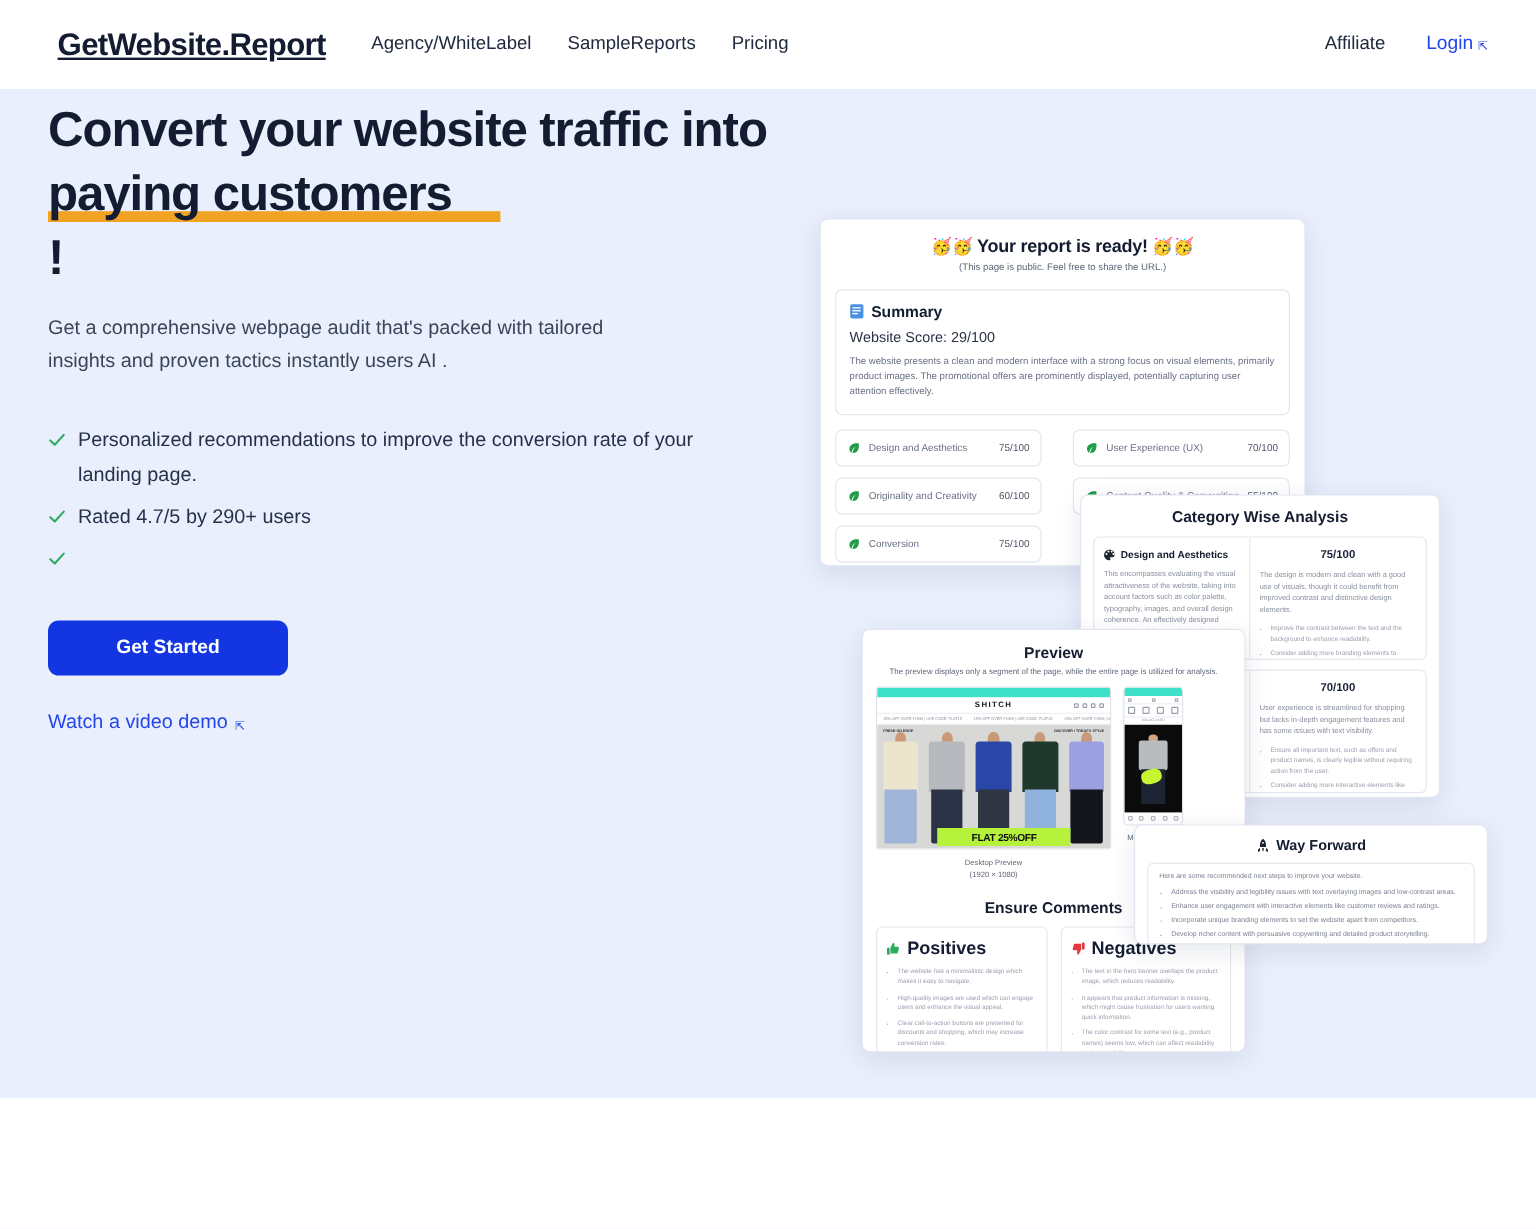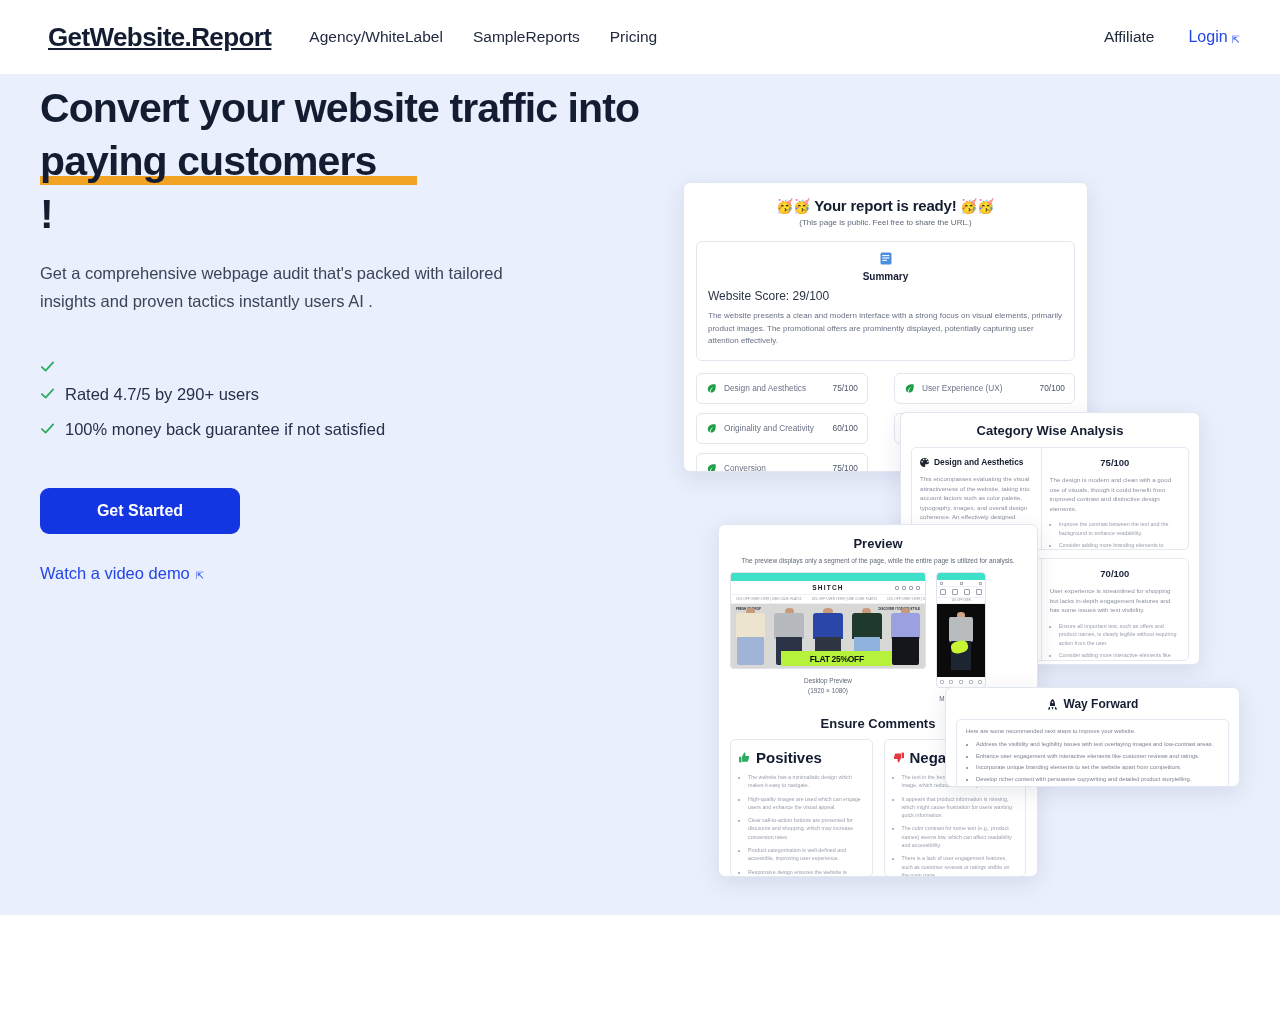--- a/index.html
+++ b/index.html
@@ -172,21 +172,21 @@
     margin-top: 4px;
   }
   .summary-box {
     margin-top: 14px;
     border: 1px solid #e2e6ef;
     border-radius: 6px;
     padding: 10px 11px 12px;
   }
   .summary-head {
     display: flex; align-items: center; gap: 6px;
-    font-size: 10px; font-weight: 700; color: #131c31; flex-direction: column;
+    font-size: 13px; font-weight: 700; color: #131c31;
   }
   .summary-score { font-size: 12px; color: #2a3346; margin-top: 7px; }
   .summary-body { font-size: 8px; line-height: 12.5px; color: #6a7286; margin-top: 7px; }
 
   .score-grid {
     margin-top: 12px;
     display: grid;
     grid-template-columns: 1fr 1fr;
     gap: 9px 26px;
   }
@@ -232,21 +232,21 @@
   .prev-row { display: flex; gap: 10px; margin-top: 8px; align-items: flex-start; }
   .desktop-shot { width: 196px; }
   .shot-frame { border: 1px solid #dfe3ec; border-radius: 3px; overflow: hidden; background:#fff; }
   .shot-banner { height: 8px; background: #3fe0c8; }
   .shot-head { height: 14px; display: flex; align-items: center; justify-content: center; position: relative; border-bottom: 1px solid #eef0f5; }
   .shot-logo { font-size: 6.5px; font-weight: 800; letter-spacing: 1.2px; color: #14181f; }
   .shot-icons { position: absolute; right: 5px; display: flex; gap: 3px; }
   .sdot { width: 4px; height: 4px; border: 0.6px solid #9aa0ab; border-radius: 1px; }
   .shot-nav { height: 9px; display:flex; align-items:center; gap:10px; padding: 0 5px; border-bottom: 1px solid #eef0f5; overflow:hidden; }
   .shot-nav span { font-size: 3.2px; color: #8a8f99; white-space: nowrap; }
-  .shot-hero { height: 64px; background: #d8d8d6; position: relative; display: flex; }
+  .shot-hero { height: 103px; background: #d8d8d6; position: relative; display: flex; }
   .model { flex: 1; position: relative; }
   .m-top { position: absolute; left: 12%; right: 12%; top: 14%; height: 40%; border-radius: 3px 3px 0 0; }
   .m-bot { position: absolute; left: 16%; right: 16%; top: 52%; height: 44%; border-radius: 0 0 2px 2px; }
   .m-head { position: absolute; left: 38%; width: 24%; top: 6%; height: 11%; background: #c99a77; border-radius: 50%; }
   .flat-badge {
     position: absolute; left: 26%; right: 17%; bottom: 2px; height: 15px;
     background: #b6f23c; display: flex; align-items: center; justify-content: center;
     font-size: 8.5px; font-weight: 900; color: #0d0f12; letter-spacing: -0.3px;
   }
   .shot-corner { position:absolute; top:3px; font-size:3px; color:#2a2d33; font-weight:700; }
@@ -318,32 +318,32 @@
       <span class="excl">!</span>
     </h1>
 
     <p class="subhead">Get a comprehensive webpage audit that's packed with tailored insights and proven tactics instantly users AI .</p>
 
     <ul class="bullets">
       <li class="bullet">
         <svg class="check" viewBox="0 0 16 16">
             <path d="M2 8.6 L6 12.4 L14 3.6" fill="none" stroke="#2eab61" stroke-width="1.9" stroke-linecap="round" stroke-linejoin="round"></path>
           </svg>
+        <span class="bullet-text">Personalized recommendations to improve the conversion rate of your landing page.</span>
       </li>
       <li class="bullet">
         <svg class="check" viewBox="0 0 16 16">
             <path d="M2 8.6 L6 12.4 L14 3.6" fill="none" stroke="#2eab61" stroke-width="1.9" stroke-linecap="round" stroke-linejoin="round"></path>
           </svg>
         <span class="bullet-text">Rated 4.7/5 by 290+ users</span>
       </li>
       <li class="bullet">
         <svg class="check" viewBox="0 0 16 16">
             <path d="M2 8.6 L6 12.4 L14 3.6" fill="none" stroke="#2eab61" stroke-width="1.9" stroke-linecap="round" stroke-linejoin="round"></path>
           </svg>
-        <span class="bullet-text">100% money back guarantee if not satisfied</span>
       </li>
     </ul>
 
     <button class="cta">Get Started</button>
 
     <a class="video-demo" href="#">
       <span>Watch a video demo</span>
       <span class="cursor-glyph">⇱</span>
     </a>
   </div>

